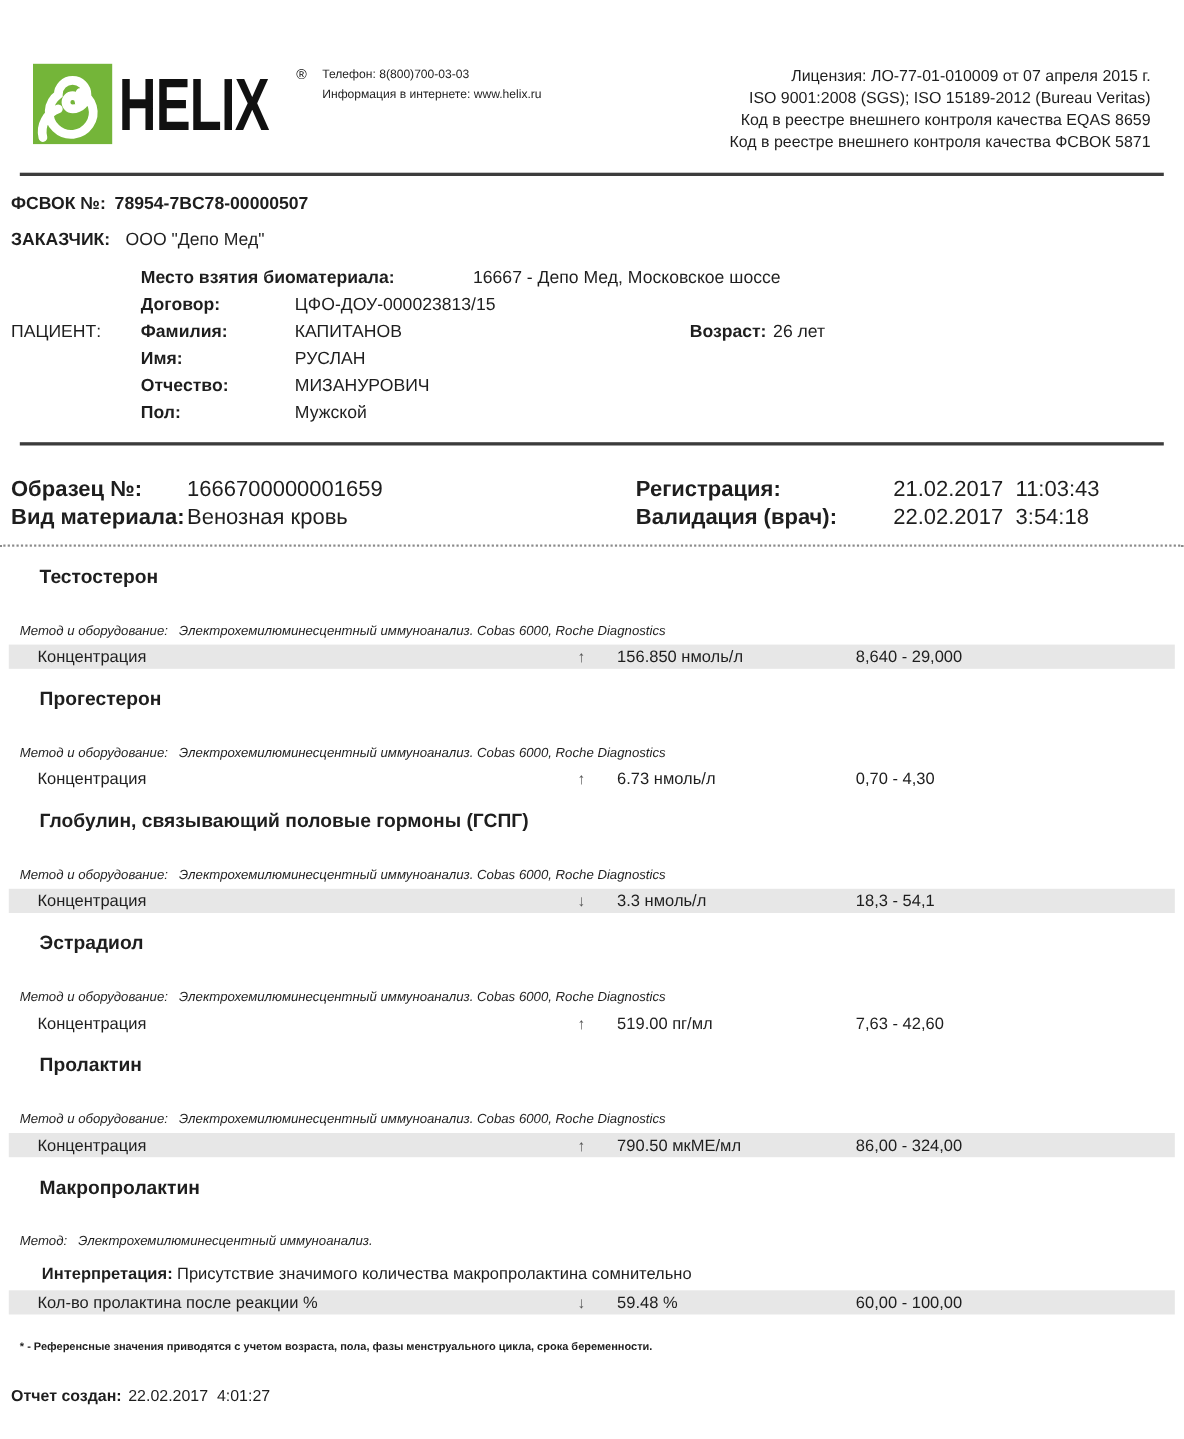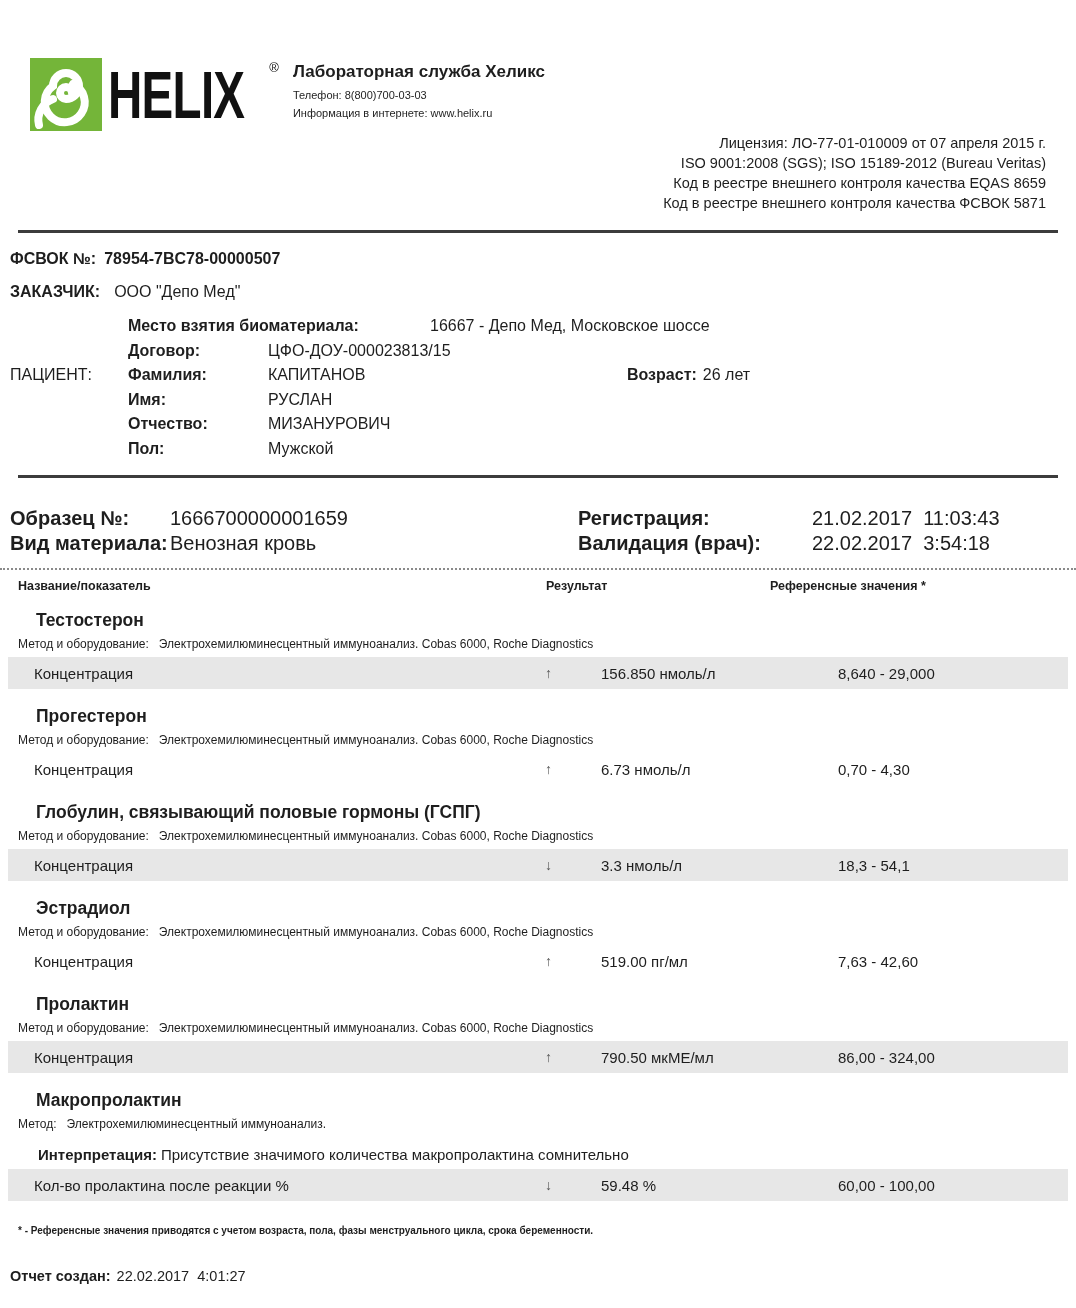--- a/index.html
+++ b/index.html
@@ -6,21 +6,21 @@
   html,body { background:#fff; }
   body {
     width:1076px; height:1308px; overflow:hidden;
     font-family:"Liberation Sans", sans-serif;
     color:#1e1e1e;
     position:relative;
   }
   .page { padding:0 10px; }
 
   
-  .header { display:flex; justify-content:space-between; margin:58px 20px 0 20px;flex-direction:column; }
+  .header { display:flex; justify-content:space-between; margin:58px 20px 0 20px; }
   .header-left { display:flex; align-items:flex-start; }
   .logo-box {
     width:72px; height:73px; background:#74b539; position:relative; flex:0 0 auto;
   }
   .logo-box svg { position:absolute; left:0; top:0; }
   .wordmark-wrap { display:flex; align-items:flex-start; margin-left:6px; }
   .wordmark {
     font-weight:bold; font-size:66px; line-height:72px; letter-spacing:-1px;
     transform:scale(0.72,1.02); transform-origin:left top; color:#111; white-space:nowrap;
   }
@@ -50,27 +50,27 @@
   .sample { margin-top:28px; font-size:20px; }
   .sample-row { display:grid; grid-template-columns:160px 408px 234px auto; line-height:24.5px; }
   .sample-row .lbl { font-weight:bold; }
   .sample-row .val { white-space:pre; }
 
   .dotted { border-top:2px dotted #8a8a8a; margin-top:13px; margin-left:-10px; margin-right:-10px; }
 
   
   .thead { display:grid; grid-template-columns:528px 224px auto; padding-left:8px; margin-top:9px; font-size:12.5px; font-weight:bold; }
   .section-title { font-size:17.5px; font-weight:bold; margin-top:17px; padding-left:8px;margin-left:18px; }
-  .method-line { font-size:12px; margin-top:6px; padding-left:8px; color:#1e1e1e; }
+  .method-line { font-size:12px; margin-top:31px; padding-left:8px; color:#1e1e1e;font-style:italic; }
   .method-line .m-lbl { margin-right:10px; }
   .interp-line { font-size:15px; margin-top:15px; padding-left:28px; }
   .interp-line .i-lbl { font-weight:bold; margin-right:4px; }
   .result-row {
     display:grid; grid-template-columns:491px 28px 225px auto;
-    padding-left:26px; margin:6px -2px 0 -2px; height:32px; align-items:center; font-size:15px;gap:20px;
+    padding-left:26px; margin:6px -2px 0 -2px; height:22px; align-items:center; font-size:15px;
   }
   .result-row.shaded { background:#e7e7e7; }
   .flag { color:#555; font-size:14px; }
   .row-val { padding-left:8px; }
 
   
   .footnote { font-size:10px; font-weight:bold; margin-top:24px; padding-left:8px; }
   .created { margin-top:32px; font-size:14.5px; }
   .created .lbl { font-weight:bold; margin-right:6px; }
   .created .val { white-space:pre; }
@@ -95,21 +95,20 @@
       <div class="logo-box">
         <svg width="72" height="73" viewBox="0 0 72 73">
           <path d="M42 35 a6 6 0 1 0 -6 6 a13 13 0 1 0 -13 -13 a20 20 0 1 0 20 -2 M23 41 a22 22 0 0 0 -14 26" fill="none" stroke="#ffffff" stroke-width="8" stroke-linecap="round"></path>
         </svg>
       </div>
       <div class="wordmark-wrap">
         <div class="wordmark">HELIX</div>
         <div class="reg-mark">®</div>
       </div>
       <div class="contact">
-        <div class="contact-name">Лабораторная служба Хеликс</div>
         <div class="contact-line">Телефон: 8(800)700-03-03</div>
         <div class="contact-line">Информация в интернете: www.helix.ru</div>
       </div>
     </div>
     <div class="license">
       <div>Лицензия: ЛО-77-01-010009 от 07 апреля 2015 г.</div>
       <div>ISO 9001:2008 (SGS); ISO 15189-2012 (Bureau Veritas)</div>
       <div>Код в реестре внешнего контроля качества EQAS 8659</div>
       <div>Код в реестре внешнего контроля качества ФСВОК 5871</div>
     </div>
@@ -171,25 +170,20 @@
     <div class="sample-row">
       <span class="lbl">Вид материала:</span>
       <span class="val">Венозная кровь</span>
       <span class="lbl">Валидация (врач):</span>
       <span class="val">22.02.2017  3:54:18</span>
     </div>
   </div>
 
   <div class="dotted"></div>
 
-  <div class="thead">
-    <span>Название/показатель</span>
-    <span>Результат</span>
-    <span>Референсные значения *</span>
-  </div>
 
   <div>
     <div>
       <div class="section-title">Тестостерон</div>
       <div class="method-line">
         <span class="m-lbl">Метод и оборудование:</span><span>Электрохемилюминесцентный иммуноанализ. Cobas 6000, Roche Diagnostics</span>
       </div>
 
       <div class="result-row shaded">
         <span>Концентрация</span>

